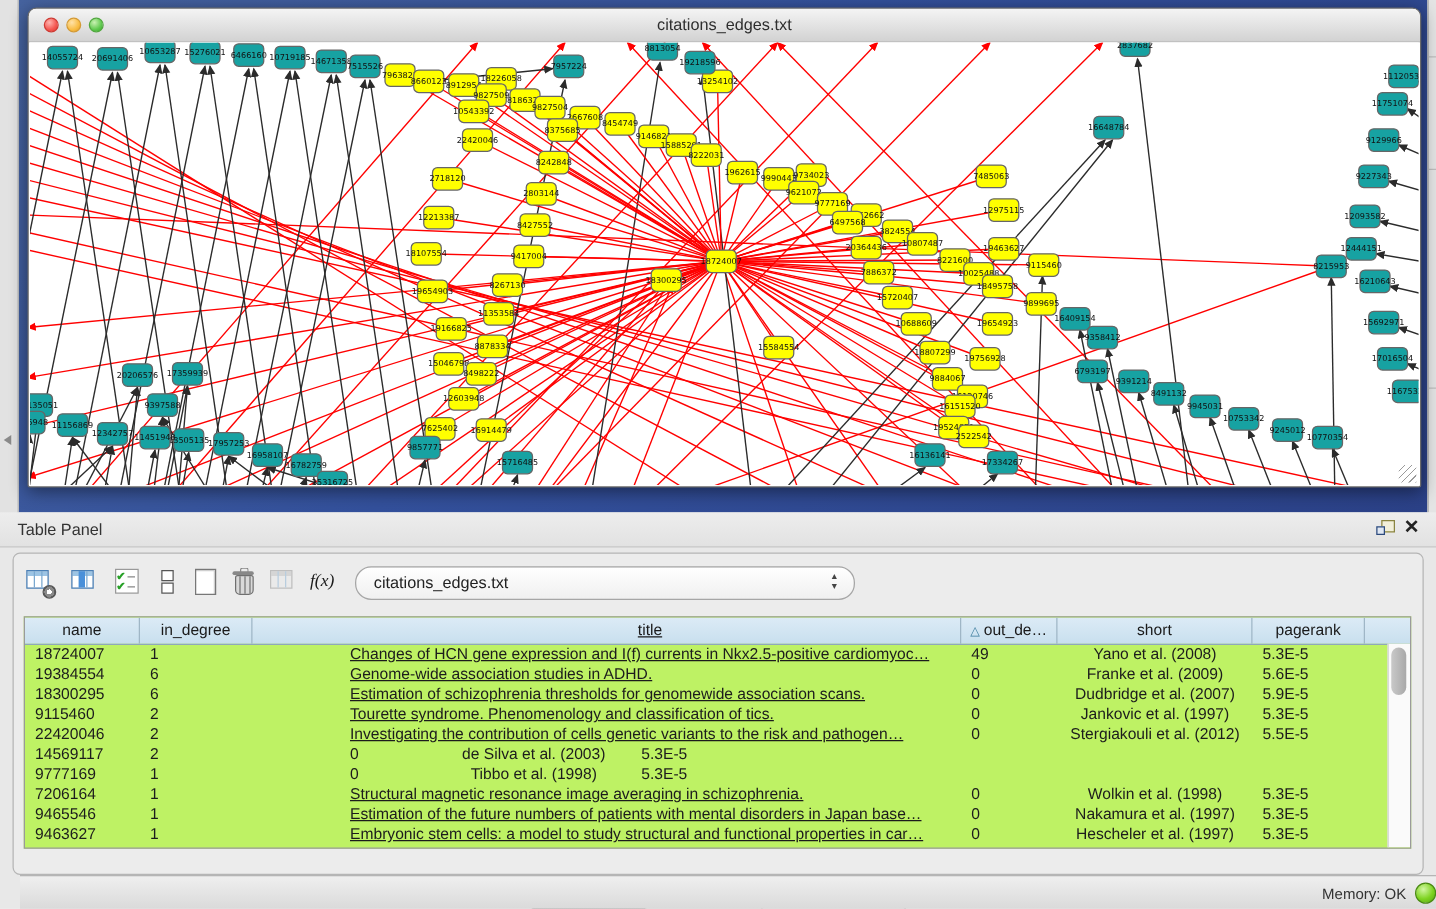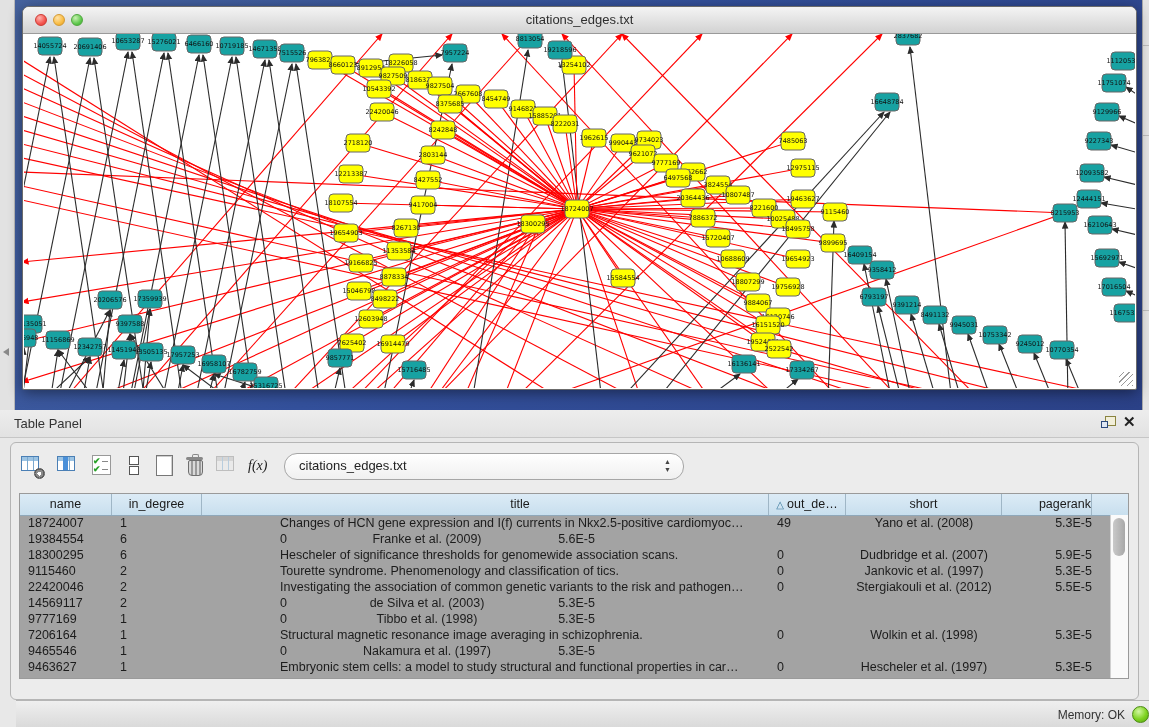--- a/index.html
+++ b/index.html
@@ -54,30 +54,30 @@
      background:repeating-linear-gradient(90deg,#d9d9d9 0 2px,#9a9a9a 2px 4px);}
   .trash-lid{position:absolute;left:3px;top:4px;width:17px;height:3px;background:#888;border-radius:2px;}
   .trash-handle{position:absolute;left:9px;top:1px;width:5px;height:3px;border:1px solid #888;border-bottom:none;border-radius:2px 2px 0 0;}
   .disabled{opacity:.45;}
   #fx-btn{font-style:italic;font-family:"Liberation Serif",serif;font-size:14px;color:#1a1a1a;line-height:26px;}
   #table-combo{position:absolute;left:273px;top:10px;width:398px;height:25px;background:linear-gradient(#ffffff,#f0f0f0);
      border:1px solid #a6a6a6;border-radius:13px;cursor:pointer;}
   #combo-value{position:absolute;left:14px;top:4px;font-size:13px;color:#222;}
   #combo-arrows{position:absolute;right:12px;top:4px;font-size:7px;color:#444;line-height:8px;text-align:center;}
   
-  #grid{position:absolute;left:8px;top:50px;width:1108px;height:184px;background:#a3a3a3;border:1px solid #9a9a9a;overflow:hidden;}
+  #grid{position:absolute;left:8px;top:50px;width:1108px;height:184px;background:#bef264;border:1px solid #9a9a9a;overflow:hidden;}
   #grid-head{display:flex;height:21px;background:linear-gradient(#dcebf6,#c8dfee);border-bottom:1px solid #8fa8ba;}
   .th{box-sizing:border-box;border-right:1px solid #9fb6c6;font-size:12.5px;color:#1a1a1a;
       text-align:center;line-height:20px;overflow:hidden;white-space:nowrap;cursor:pointer;}
   .th .sort{color:#3a7a9c;font-size:10px;margin-right:3px;}
   #grid-body{position:absolute;left:0;top:21px;right:17px;bottom:0;overflow:hidden;}
   .tr{display:flex;height:16px;cursor:default;}
   .td{box-sizing:border-box;font-size:12.5px;color:#1c1c1c;line-height:16px;padding-left:8px;
       overflow:hidden;white-space:nowrap;}
-  .c0{width:92px;}.c1{width:90px;}.c2{width:70px;margin-top:40px;}.c3{width:497px;}.c4{width:77px;}.c5{width:156px;text-align:center;padding-left:0;}.c6{width:90px;text-align:right;}
+  .c0{width:92px;}.c1{width:90px;}.c2{width:70px;margin-top:40px;}.c3{width:497px;text-decoration:underline;}.c4{width:77px;}.c5{width:156px;text-align:center;padding-left:0;}.c6{width:90px;}
   #vscroll{position:absolute;right:0;top:21px;width:17px;bottom:0;background:#fafafa;border-left:1px solid #d0d0d0;}
   #vthumb{position:absolute;left:2px;top:3px;width:12px;height:38px;border-radius:6px;background:linear-gradient(90deg,#c9c9c9,#a8a8a8);}
   
   #table-tabs{position:absolute;left:50%;transform:translateX(-50%);top:263px;height:22px;display:flex;
       border:1px solid #8f8f8f;border-radius:5px;overflow:hidden;background:linear-gradient(#fdfdfd,#dcdcdc);box-shadow:0 1px 0 rgba(255,255,255,.7);}
   .tab{font-size:13px;line-height:22px;text-align:center;color:#222;cursor:pointer;border-right:1px solid #aaa;}
   .tab:last-child{border-right:none;}
   .tab.sel{background:linear-gradient(#8d8d8d,#6b6b6b);color:#f0f0f0;}
   
   #status-bar{position:absolute;left:16px;top:700px;width:1149px;height:27px;background:linear-gradient(#efefef,#d9d9d9);border-top:1px solid #b5b5b5;}
@@ -589,47 +589,48 @@
             <div class="td c2">2008</div>
             <div class="td c3">Changes of HCN gene expression and I(f) currents in Nkx2.5-positive cardiomyoc…</div>
             <div class="td c4">49</div>
             <div class="td c5">Yano et al. (2008)</div>
             <div class="td c6">5.3E-5</div>
           </div>
           <div class="tr">
             <div class="td c0">19384554</div>
             <div class="td c1">6</div>
             <div class="td c2">2009</div>
+            <div class="td c3">Genome-wide association studies in ADHD.</div>
             <div class="td c4">0</div>
             <div class="td c5">Franke et al. (2009)</div>
             <div class="td c6">5.6E-5</div>
           </div>
           <div class="tr">
             <div class="td c0">18300295</div>
             <div class="td c1">6</div>
             <div class="td c2">2008</div>
-            <div class="td c3">Hescheler of significance thresholds for genomewide association scans.</div>
+            <div class="td c3">Estimation of schizophrenia thresholds for genomewide association scans.</div>
             <div class="td c4">0</div>
             <div class="td c5">Dudbridge et al. (2007)</div>
             <div class="td c6">5.9E-5</div>
           </div>
           <div class="tr">
             <div class="td c0">9115460</div>
             <div class="td c1">2</div>
             <div class="td c2">1997</div>
             <div class="td c3">Tourette syndrome. Phenomenology and classification of tics.</div>
             <div class="td c4">0</div>
             <div class="td c5">Jankovic et al. (1997)</div>
             <div class="td c6">5.3E-5</div>
           </div>
           <div class="tr">
             <div class="td c0">22420046</div>
             <div class="td c1">2</div>
             <div class="td c2">2012</div>
-            <div class="td c3">Investigating the association of common genetic variants to the risk and pathogen…</div>
+            <div class="td c3">Investigating the contribution of cells genetic variants to the risk and pathogen…</div>
             <div class="td c4">0</div>
             <div class="td c5">Stergiakouli et al. (2012)</div>
             <div class="td c6">5.5E-5</div>
           </div>
           <div class="tr">
             <div class="td c0">14569117</div>
             <div class="td c1">2</div>
             <div class="td c2">2003</div>
             <div class="td c4">0</div>
             <div class="td c5">de Silva et al. (2003)</div>
@@ -649,20 +650,21 @@
             <div class="td c2">1998</div>
             <div class="td c3">Structural magnetic resonance image averaging in schizophrenia.</div>
             <div class="td c4">0</div>
             <div class="td c5">Wolkin et al. (1998)</div>
             <div class="td c6">5.3E-5</div>
           </div>
           <div class="tr">
             <div class="td c0">9465546</div>
             <div class="td c1">1</div>
             <div class="td c2">1997</div>
+            <div class="td c3">Estimation of the future numbers of patients with mental disorders in Japan base…</div>
             <div class="td c4">0</div>
             <div class="td c5">Nakamura et al. (1997)</div>
             <div class="td c6">5.3E-5</div>
           </div>
           <div class="tr">
             <div class="td c0">9463627</div>
             <div class="td c1">1</div>
             <div class="td c2">1997</div>
             <div class="td c3">Embryonic stem cells: a model to study structural and functional properties in car…</div>
             <div class="td c4">0</div>

